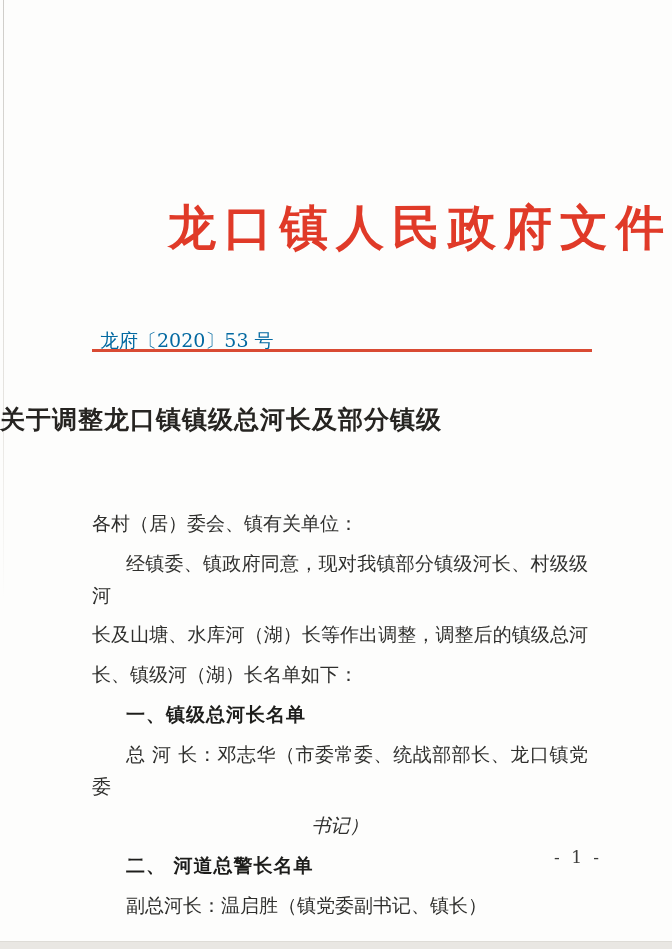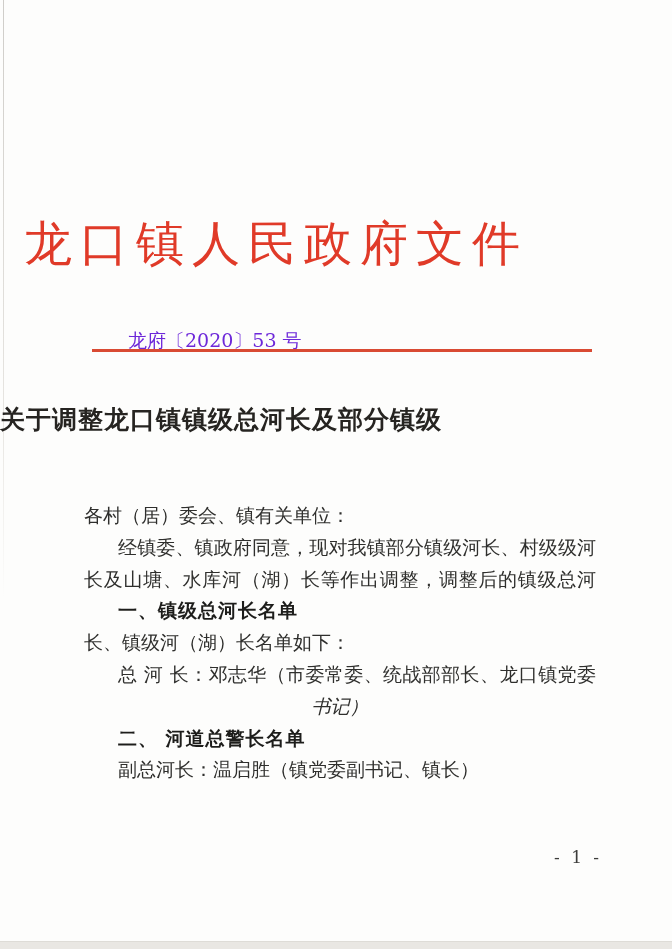--- a/index.html
+++ b/index.html
@@ -22,37 +22,36 @@
     background:linear-gradient(#cfcdc9,#e7e5e1 70%,rgba(231,229,225,0));
   }
   .scan-edge-bottom{
     position:absolute;left:0;bottom:0;width:672px;height:7px;
     background:#e9e7e3;
     border-top:1px solid #dedcd7;
   }
   
   .masthead{
     position:absolute;top:200px;left:0;right:0;
-    margin:16px;
-    text-align:left;
+    margin:0;
+    text-align:right;
     font-size:48px;
     line-height:54px;
-    font-weight:400;
+    font-weight:700;
     letter-spacing:8px;
     text-indent:8px;
     color:var(--masthead-red);
     white-space:nowrap;
   }
   
   .ref-row{
     position:absolute;top:328px;left:100px;right:64px;
     display:flex;justify-content:space-between;align-items:baseline;
     font-size:19px;line-height:24px;
-    color:#6d28d9;
-    margin-left:28px;
+    color:#0369a1;
   }
   .red-rule{
     position:absolute;top:349px;left:92px;
     width:500px;height:3px;
     background:var(--rule-red);
   }
   
   .subject{
     position:absolute;top:403px;left:0;right:0;
     margin:0;
@@ -62,21 +61,21 @@
     color:#262421;
     letter-spacing:1px;
   }
   .subject-line{display:block;}
   
   .doc-body{
     position:absolute;top:500px;left:84px;width:512px;
     font-size:19px;line-height:31.8px;
     color:#2f2f2d;
   }
-  .line{margin:0;}
+  .line{margin:8px;}
   .indent{text-indent:34px;}
   .just{text-align:justify;text-align-last:justify;}
   .centered{text-align:center;font-style:italic;}
   .heading{
     font-family:"DejaVu Sans","Liberation Sans",sans-serif;
     font-weight:700;
     color:#1d1d1b;
     letter-spacing:1px;
   }
   
@@ -103,22 +102,22 @@
   <div class="red-rule"></div>
 
   <h2 class="subject">
     <span class="subject-line">关于调整龙口镇镇级总河长及部分镇级</span>
   </h2>
 
   <div class="doc-body">
     <p class="line">各村（居）委会、镇有关单位：</p>
     <p class="line indent just">经镇委、镇政府同意，现对我镇部分镇级河长、村级级河</p>
     <p class="line just">长及山塘、水库河（湖）长等作出调整，调整后的镇级总河</p>
+    <p class="line">长、镇级河（湖）长名单如下：</p>
     <p class="line indent heading">一、镇级总河长名单</p>
-    <p class="line">长、镇级河（湖）长名单如下：</p>
     <p class="line indent just">总 河 长：邓志华（市委常委、统战部部长、龙口镇党委</p>
     <p class="line centered">书记）</p>
     <p class="line indent heading">二、 河道总警长名单</p>
     <p class="line indent">副总河长：温启胜（镇党委副书记、镇长）</p>
   </div>
 
   <div class="page-number">- 1 -</div>
 
   <div class="scan-edge-bottom"></div>
 

